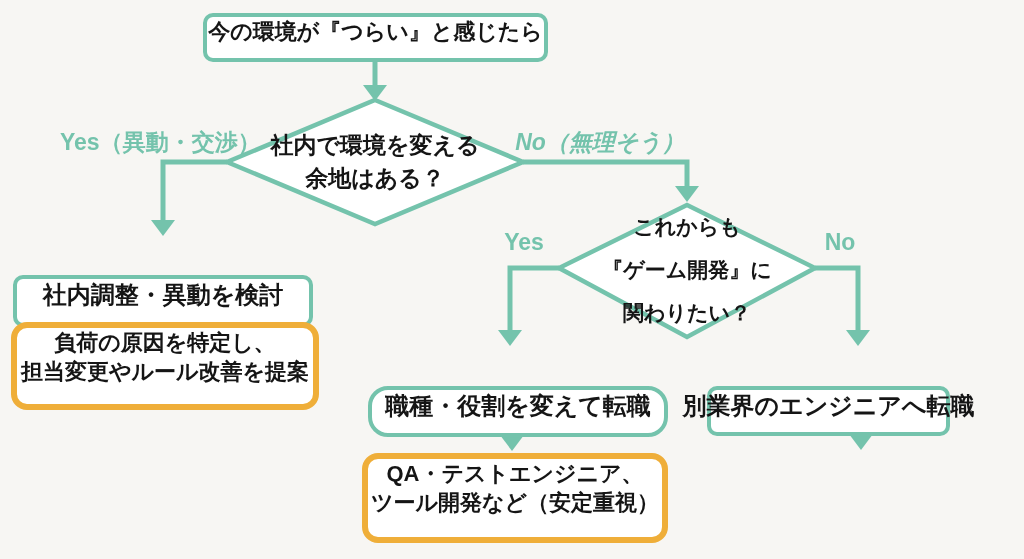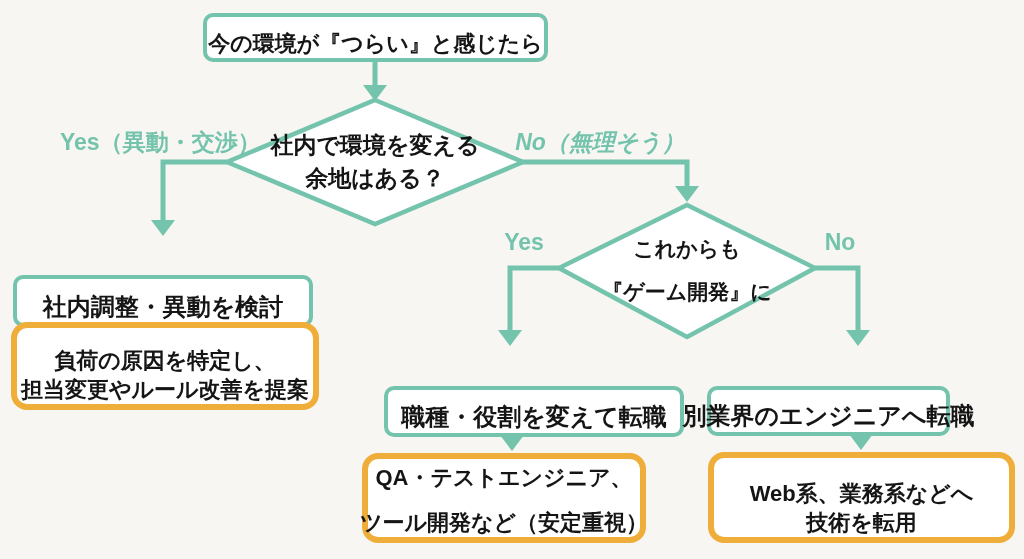--- a/index.html
+++ b/index.html
@@ -38,21 +38,21 @@
     fill: #ffffff;
     stroke: var(--teal);
     stroke-width: 4.5;
     stroke-linejoin: miter;
   }
   .node {
     position: absolute;
     display: flex;
     flex-direction: column;
     align-items: center;
-    justify-content: flex-end;
+    justify-content: flex-start;
     text-align: center;
     background: #ffffff;
     color: var(--ink);
     font-weight: 700;
   }
   .node .line { display: block; white-space: nowrap; line-height: 1.32; }
   .teal-box {
     border: 4px solid var(--teal);
     border-radius: 10px;
   }
@@ -137,36 +137,33 @@
   </div>
 
   <div class="node orange-box fs22" style="left:11px; top:322px; width:308px; height:88px;">
     <span class="line">負荷の原因を特定し、</span>
     <span class="line">担当変更やルール改善を提案</span>
   </div>
 
   <div class="diamond-text fs21" style="left:577px; top:225px; width:220px; height:90px;">
     <span class="line">これからも</span>
     <span class="line">『ゲーム開発』に</span>
+    <span class="line">関わりたい？</span>
   </div>
 
   <div class="edge-label" style="left:492px; top:229px; width:64px;">Yes</div>
   <div class="edge-label" style="left:808px; top:229px; width:64px;">No</div>
 
-  <div class="node teal-box fs24" style="left:384px; top:350px; width:300px; height:51px;">
+  <div class="node teal-box fs24" style="left:368px; top:350px; width:300px; height:51px;border-radius:20px;">
     <span class="line">職種・役割を変えて転職</span>
   </div>
 
   <div class="node teal-box fs24" style="left:707px; top:350px; width:243px; height:50px;">
     <span class="line">別業界のエンジニアへ転職</span>
   </div>
 
-  <div class="node orange-box fs22" style="left:362px; top:453px; width:284px; height:90px;gap:16px;">
+  <div class="node orange-box fs22" style="left:362px; top:453px; width:306px; height:90px;">
     <span class="line">QA・テストエンジニア、</span>
     <span class="line">ツール開発など（安定重視）</span>
   </div>
 
-  <div class="node orange-box fs22" style="left:708px; top:452px; width:307px; height:91px;">
-    <span class="line">Web系、業務系などへ</span>
-    <span class="line">技術を転用</span>
-  </div>
 
 </div>
 
 </body></html>

